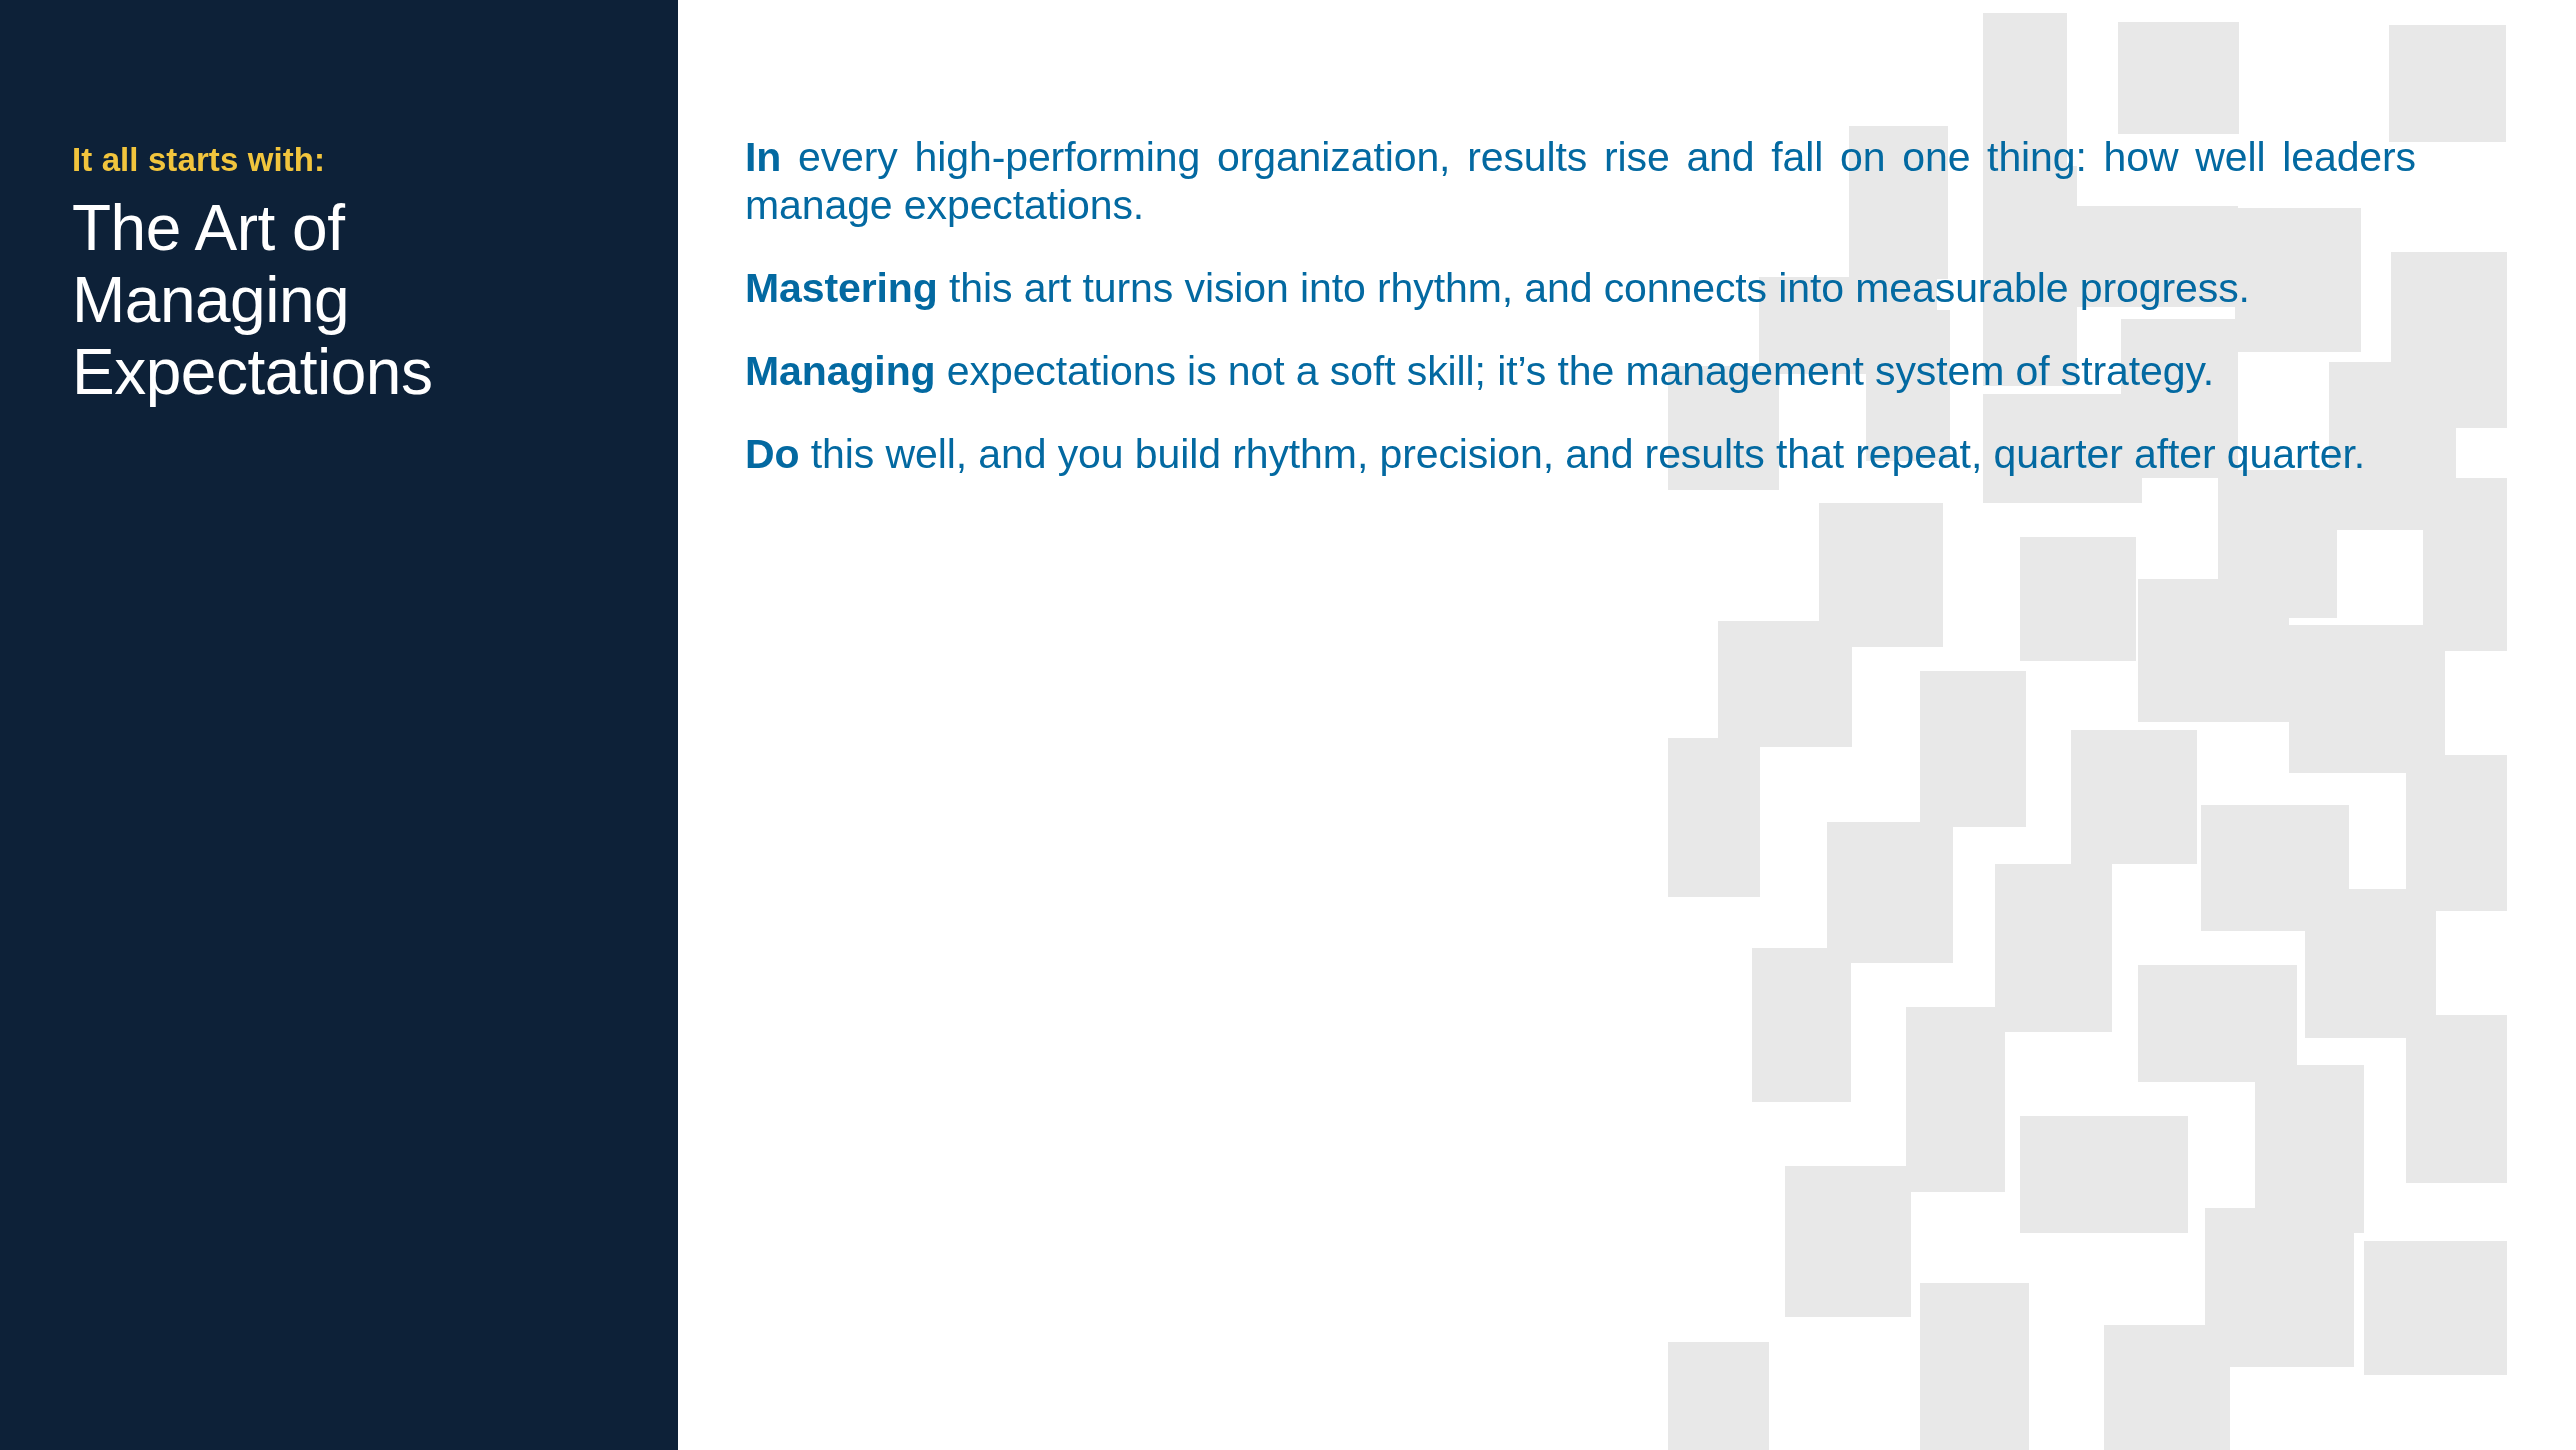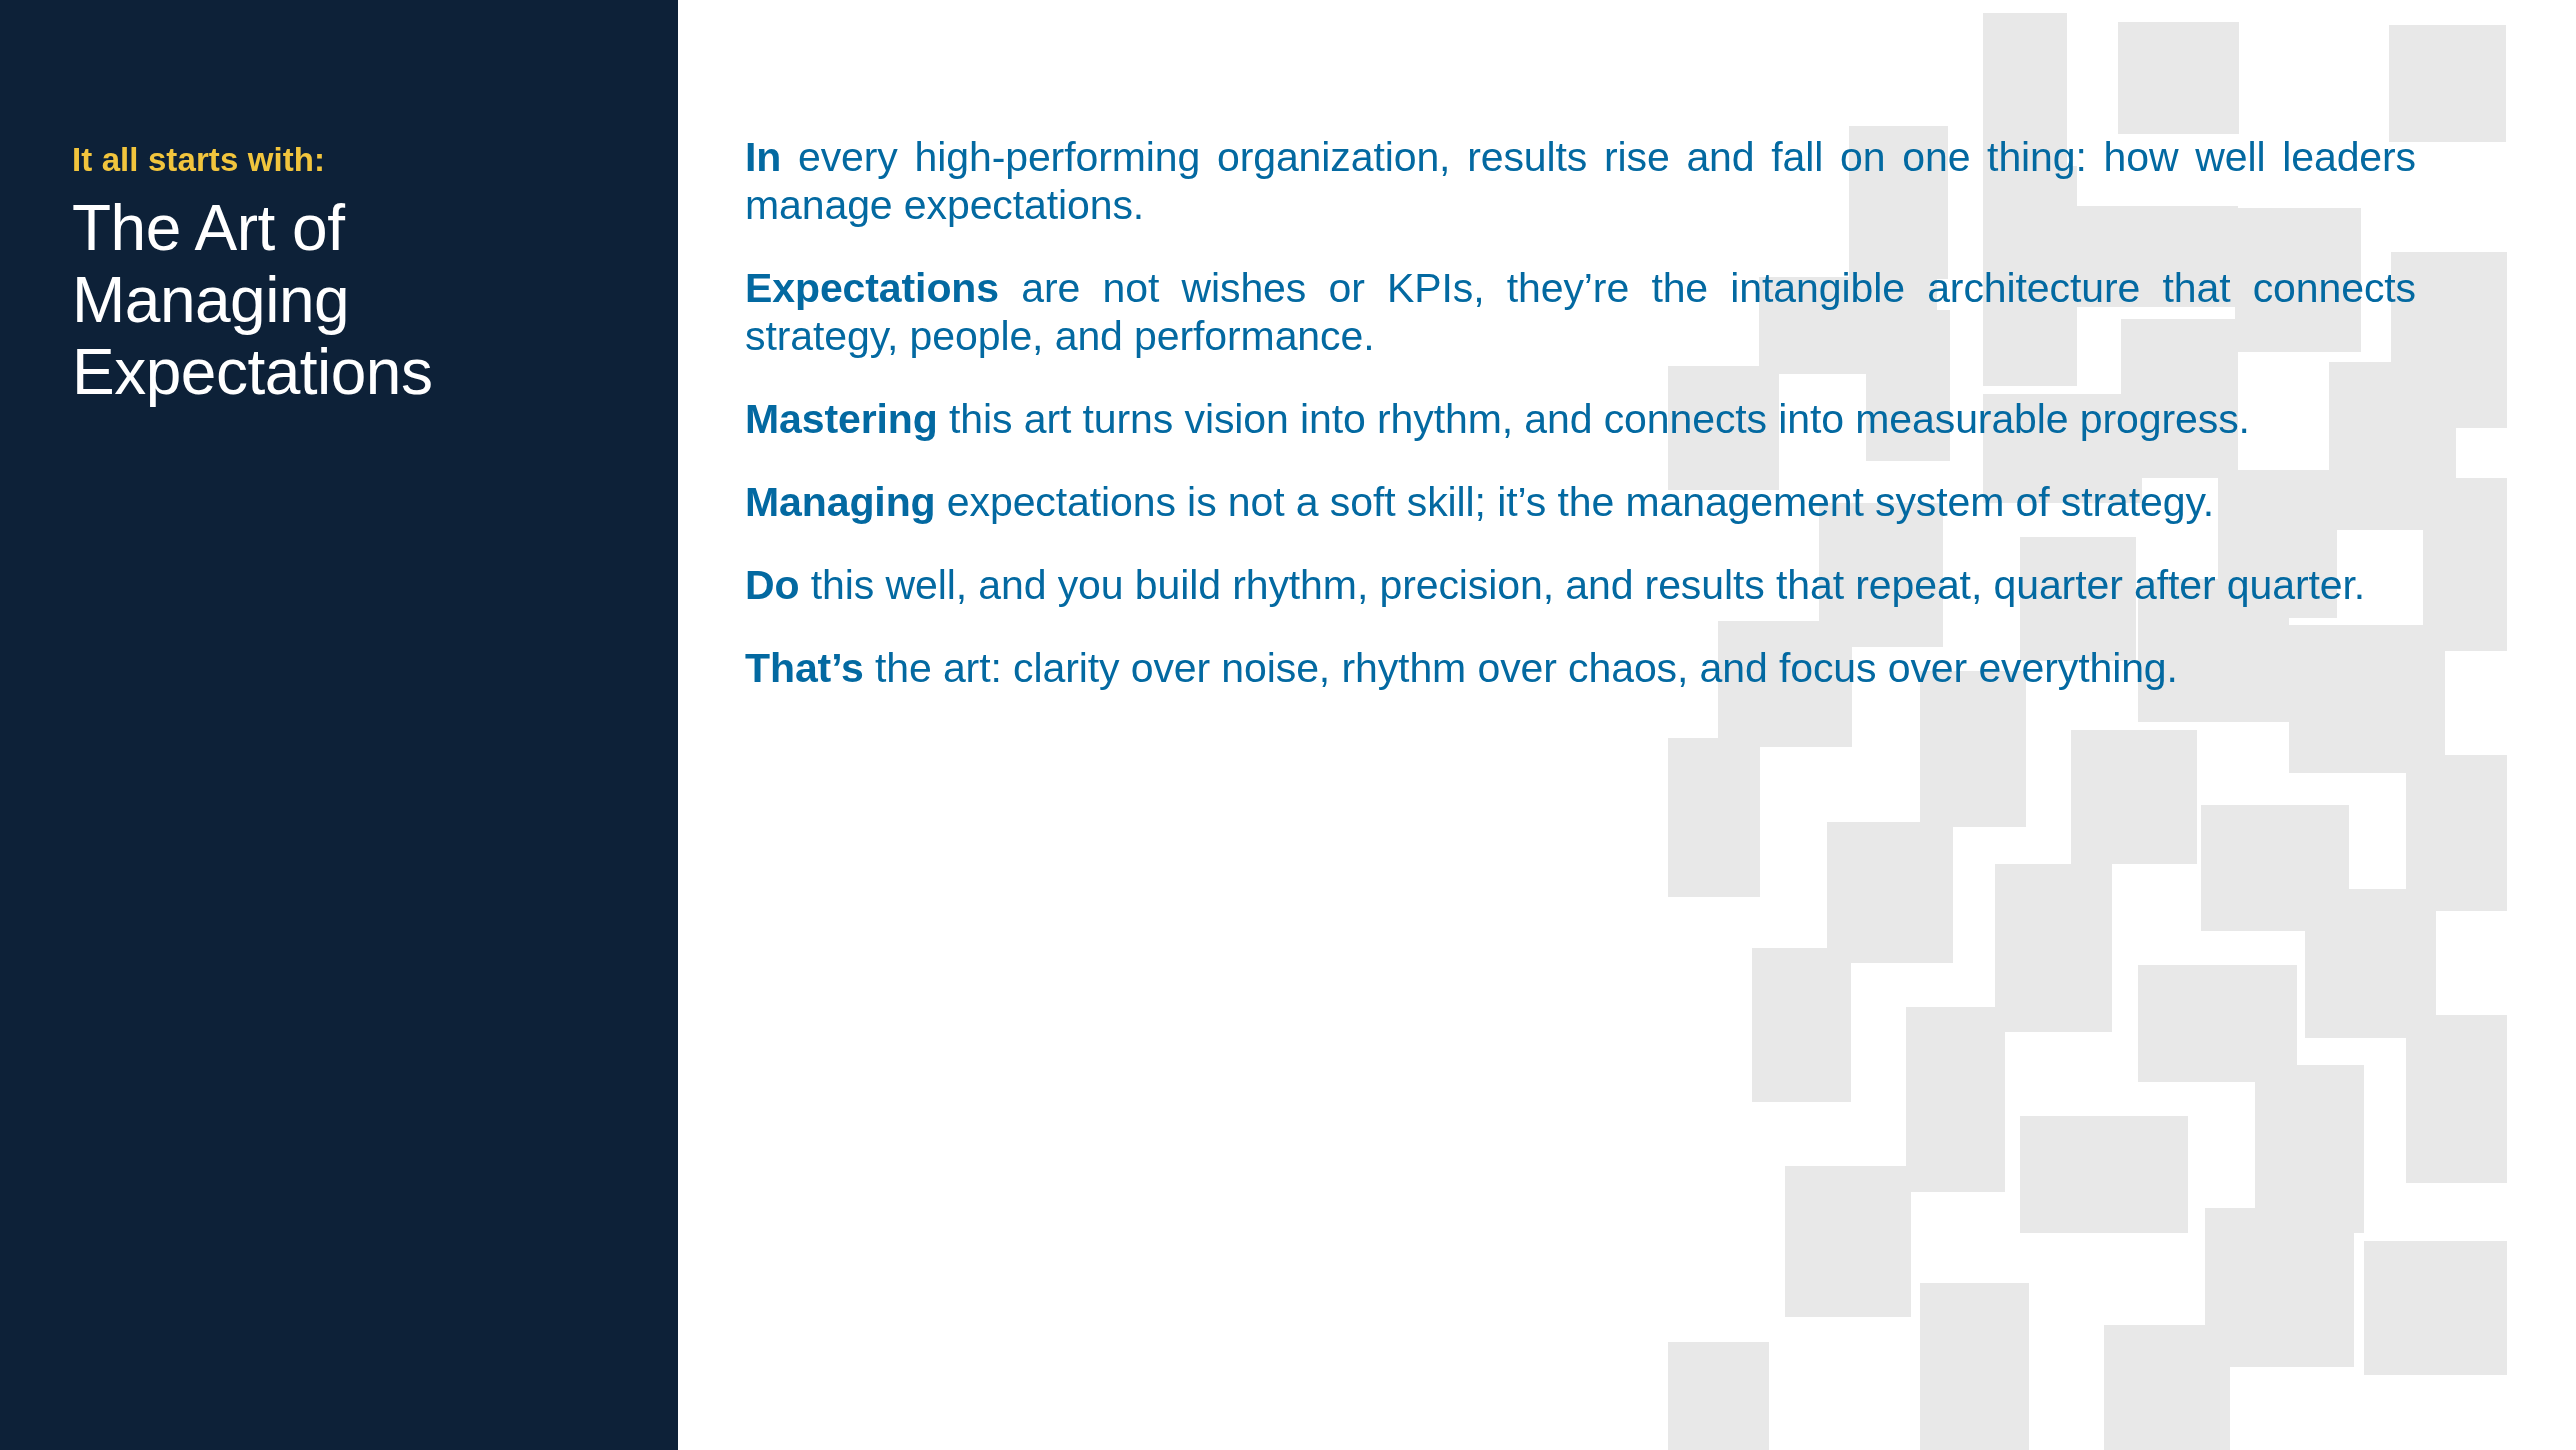--- a/index.html
+++ b/index.html
@@ -151,30 +151,24 @@
         <span class="tline">Expectations</span>
       </h1>
     </div>
   </aside>
 
   <main class="content">
     <p class="para">
       <b>In</b><span> every high-performing organization, results rise and fall on one thing: how well leaders manage expectations.</span>
     </p>
     <p class="para">
-      <b>Expectations</b><span> are not wishes or KPIs, they’re the intangible architecture that connects strategy, people, and performance.</span>
-    </p>
-    <p class="para">
       <b>Mastering</b><span> this art turns vision into rhythm, and connects into measurable progress.</span>
     </p>
     <p class="para">
       <b>Managing</b><span> expectations is not a soft skill; it’s the management system of strategy.</span>
     </p>
     <p class="para">
       <b>Do</b><span> this well, and you build rhythm, precision, and results that repeat, quarter after quarter.</span>
     </p>
-    <p class="para">
-      <b>That’s</b><span> the art: clarity over noise, rhythm over chaos, and focus over everything.</span>
-    </p>
   </main>
 
 </div>
 
 
 </body></html>

